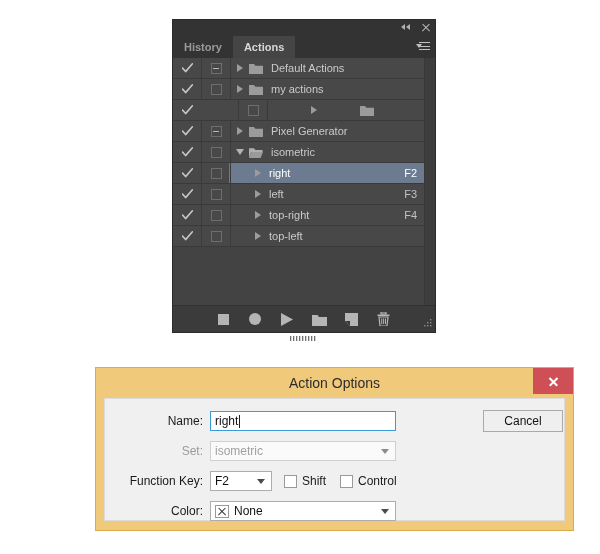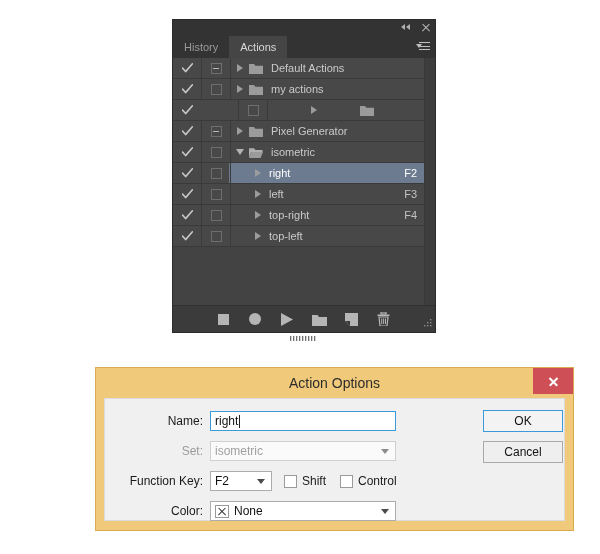--- a/index.html
+++ b/index.html
@@ -52,20 +52,21 @@
   }
   .icon-close-x:before { transform: rotate(45deg); }
   .icon-close-x:after  { transform: rotate(-45deg); }
 
   .ps-tabs {
     height: 22px;
     background: #333333;
     display: flex;
     align-items: stretch;
     position: relative;
+    font-weight: bold;
   }
   .ps-tab {
     padding: 0 11px;
     display: flex; align-items: center;
     font-size: 11px;
     color: #9a9a9a;
     background: #333333;
     cursor: pointer;
   }
   .ps-tab.active {
@@ -717,23 +718,20 @@
         <div class="tselect enabled sel-wide">
           <span class="swatch-none"></span>
           <span>None</span>
           <span class="chev"></span>
         </div>
       </div>
 
     </div>
 
     <div class="dlg-btns">
-      <div class="btn primary">
-        <span>OK</span>
-      </div>
       <div class="btn">
         <span>Cancel</span>
       </div>
     </div>
 
   </div>
 
 </div>
 
 </body></html>

